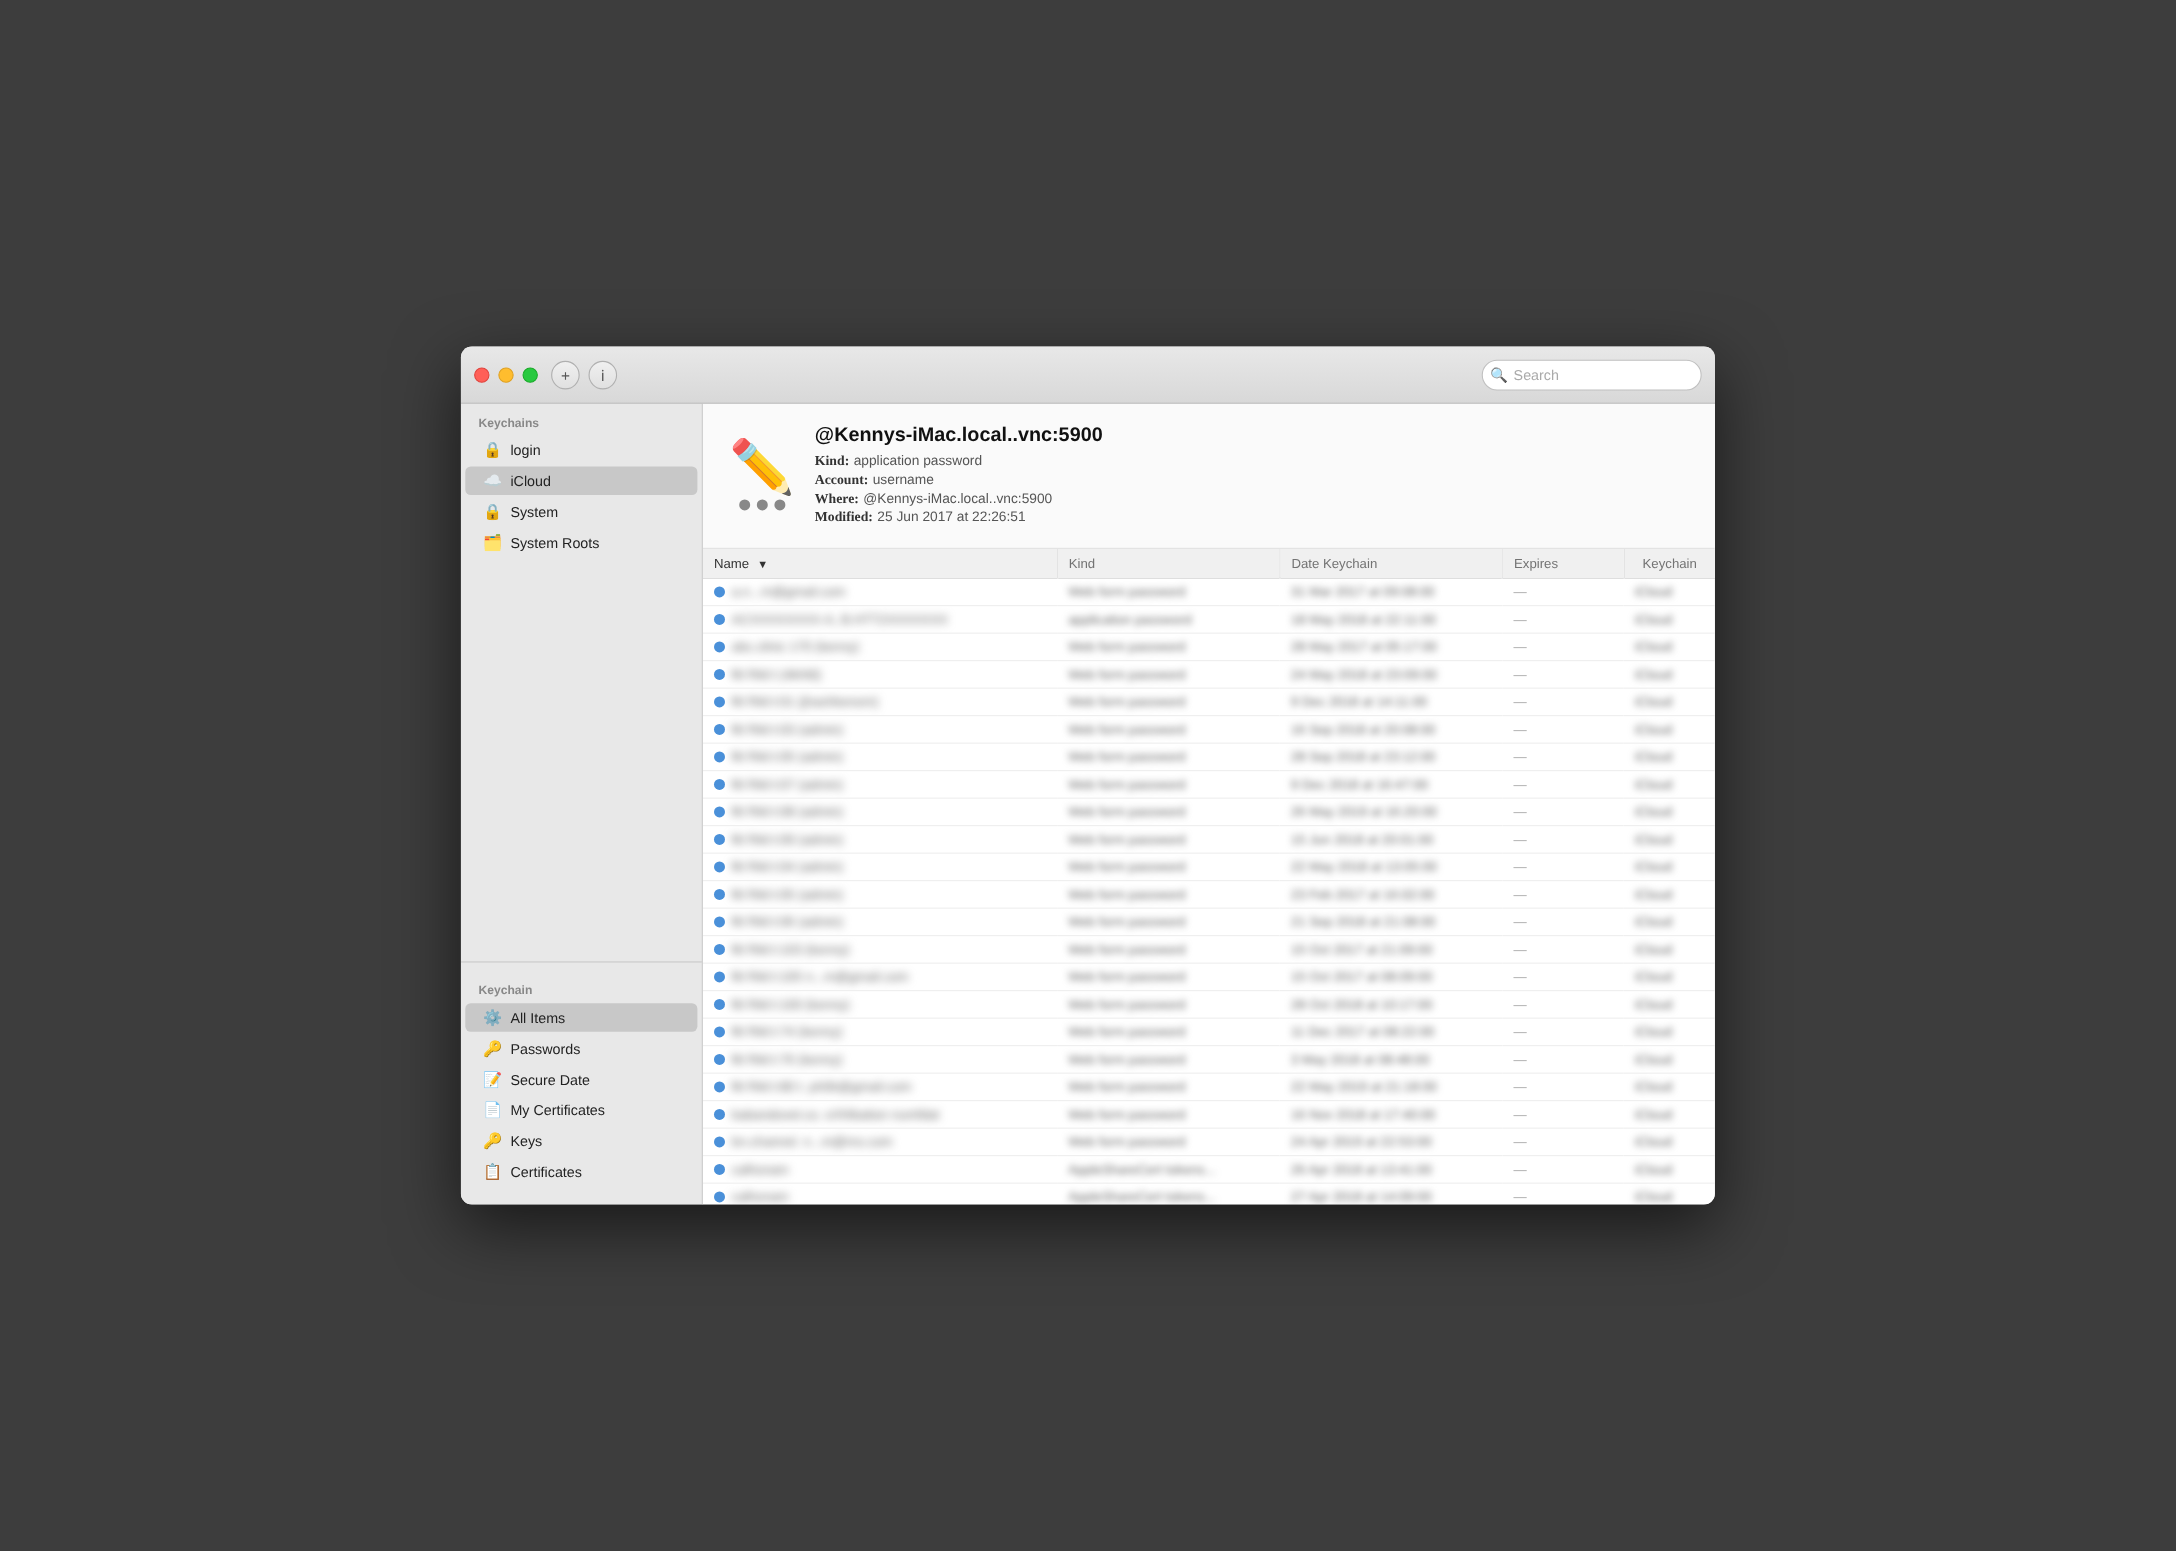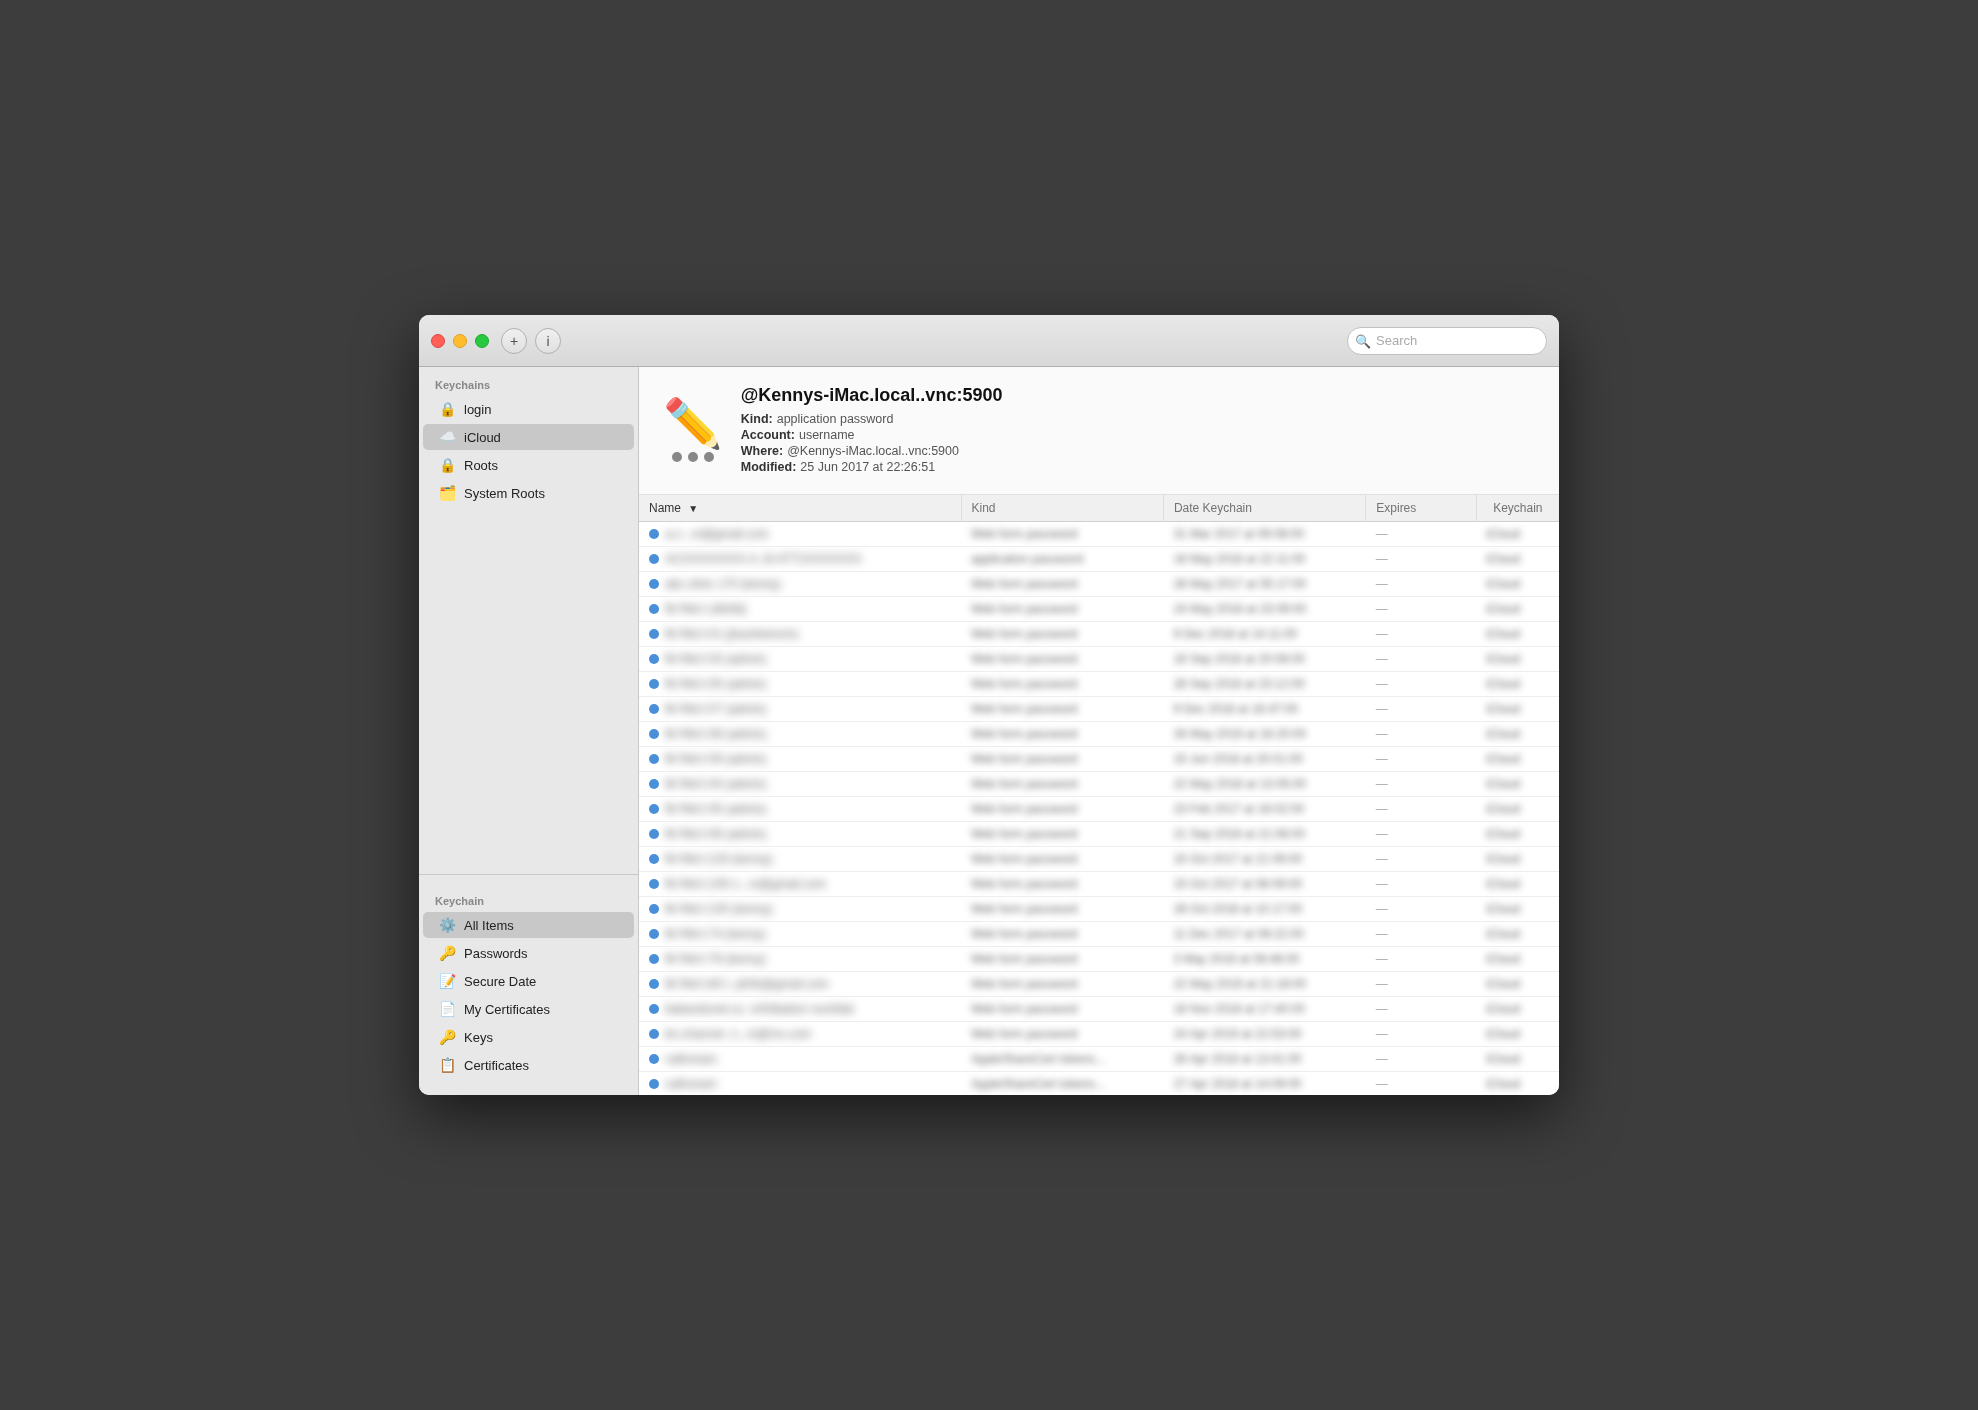--- a/index.html
+++ b/index.html
@@ -161,20 +161,21 @@
     .preview-info .meta-row {
       font-size: 12.5px;
       color: #555;
       margin-bottom: 2px;
       display: flex;
       gap: 4px;
     }
     .meta-label {
       font-weight: 600;
       color: #333;
+      font-family: Liberation Serif, serif;
     }
     
     .table-container {
       flex: 1;
       overflow-y: auto;
       overflow-x: hidden;
     }
     table {
       width: 100%;
       border-collapse: collapse;
@@ -266,21 +267,21 @@
       <div class="sidebar-item">
         <span class="item-icon">🔒</span>
         <span>login</span>
       </div>
       <div class="sidebar-item active">
         <span class="item-icon">☁️</span>
         <span>iCloud</span>
       </div>
       <div class="sidebar-item">
         <span class="item-icon">🔒</span>
-        <span>Roots</span>
+        <span>System</span>
       </div>
       <div class="sidebar-item">
         <span class="item-icon">🗂️</span>
         <span>System Roots</span>
       </div>
 
       <div style="flex:1"></div>
 
       <div class="sidebar-divider"></div>
       <div class="sidebar-section-label">Keychain</div>

